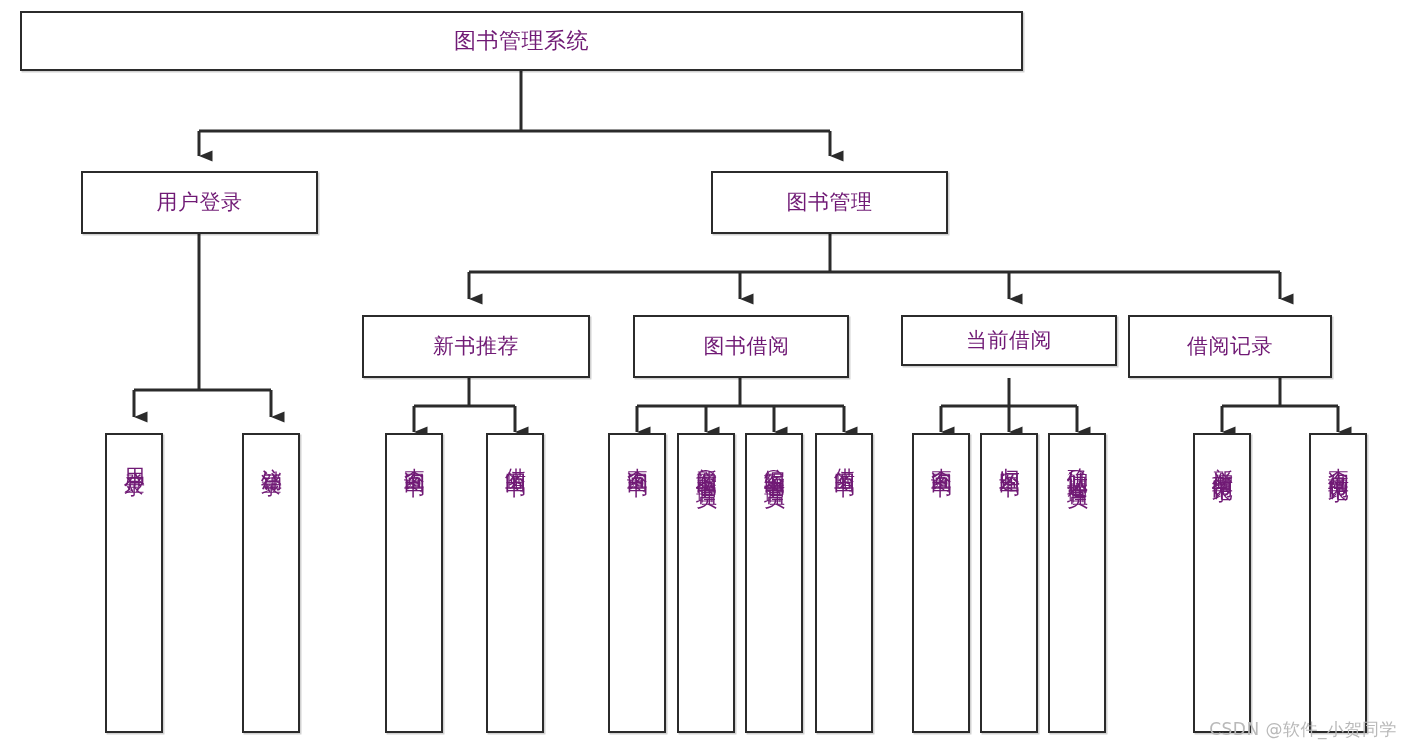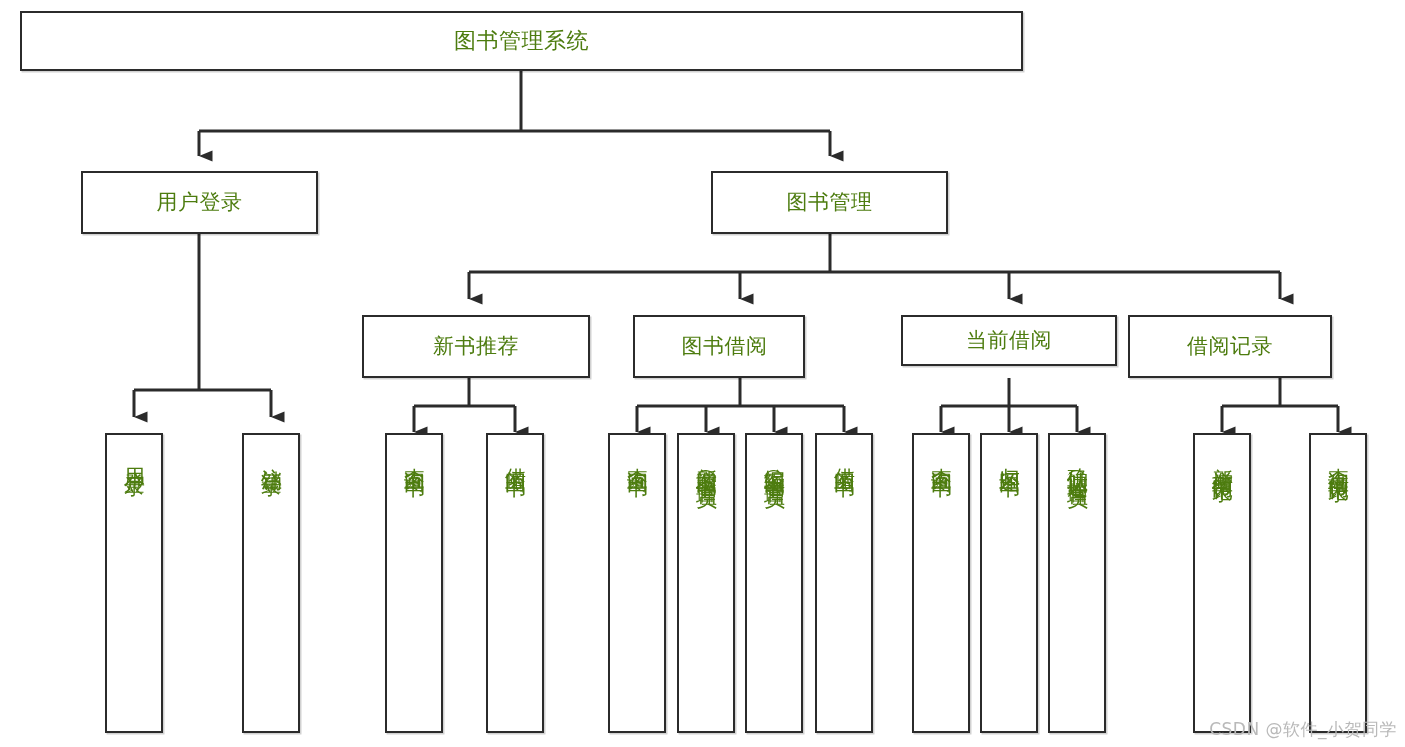--- a/index.html
+++ b/index.html
@@ -30,21 +30,21 @@
     position: absolute;
     box-sizing: border-box;
     background: #ffffff;
     border: 2.5px solid #2b2b2b;
     display: flex;
     align-items: center;
     justify-content: center;
     box-shadow: 1.5px 1.5px 0 rgba(0,0,0,0.18);
   }
   .node .lbl {
-    color: #4d7c0f;
+    color: #701a75;
     font-size: 21px;
     line-height: 1.18;
     letter-spacing: 0.5px;
     white-space: nowrap;
   }
   .node.root .lbl { font-size: 22px; }
   .node.leaf {
     align-items: flex-start;
     padding-top: 16px;
   }
@@ -131,21 +131,21 @@
   </div>
 
   <div class="node" style="left:711px; top:171px; width:237px; height:63px;justify-content:center;">
     <span class="lbl">图书管理</span>
   </div>
 
   <div class="node" style="left:362px; top:315px; width:228px; height:63px;">
     <span class="lbl">新书推荐</span>
   </div>
 
-  <div class="node" style="left:633px; top:315px; width:172px; height:63px;padding-left:11px;">
+  <div class="node" style="left:633px; top:315px; width:216px; height:63px;padding-left:11px;">
     <span class="lbl">图书借阅</span>
   </div>
 
   <div class="node" style="left:901px; top:315px; width:216px; height:51px;">
     <span class="lbl">当前借阅</span>
   </div>
 
   <div class="node" style="left:1128px; top:315px; width:204px; height:63px;">
     <span class="lbl">借阅记录</span>
   </div>

